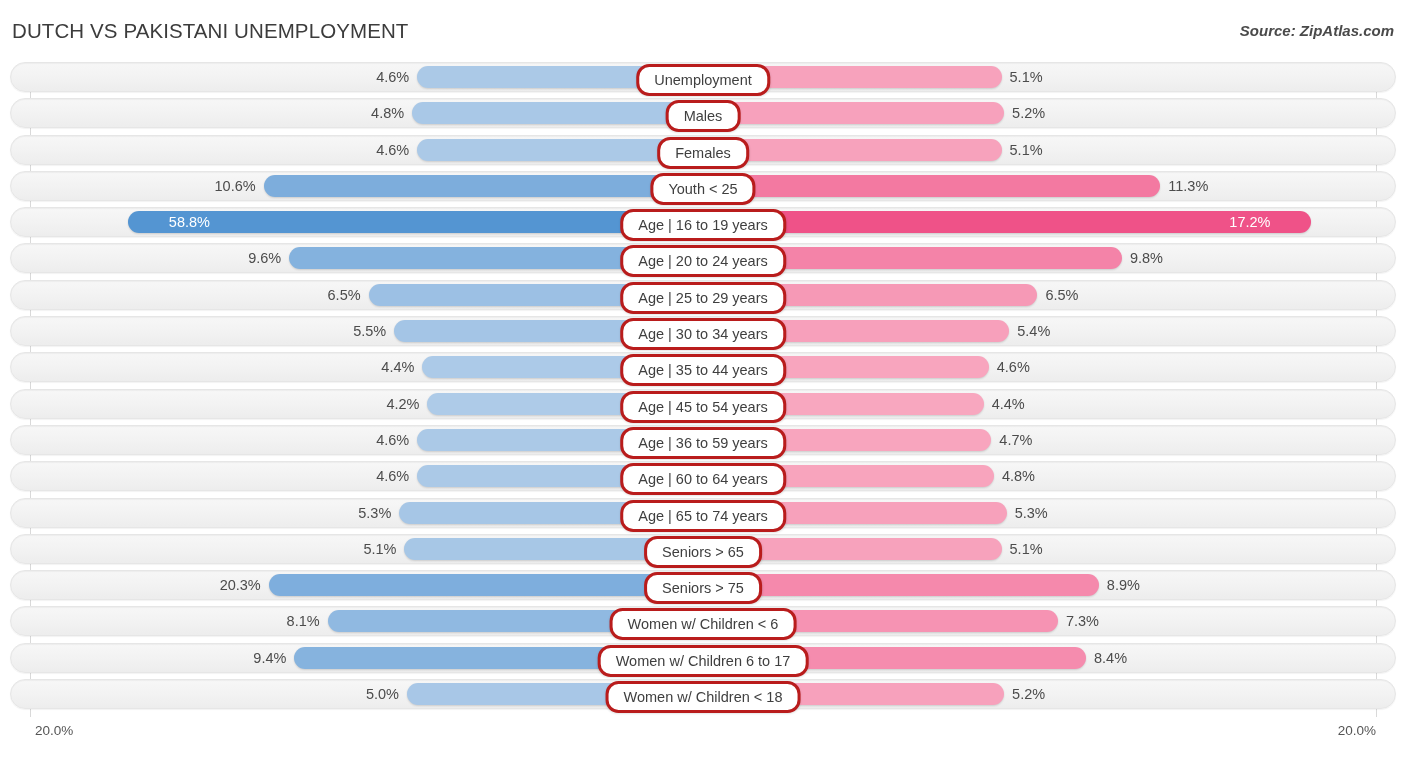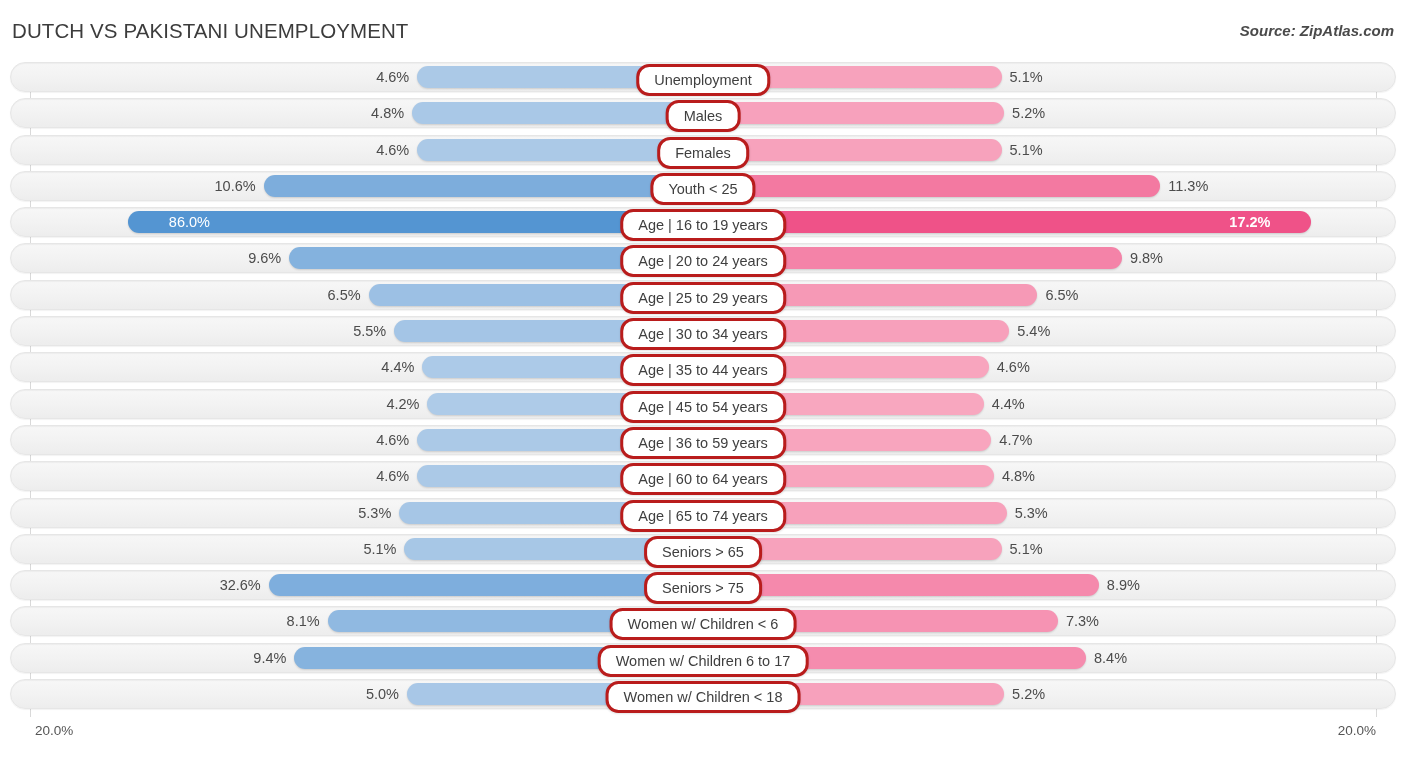--- a/index.html
+++ b/index.html
@@ -109,21 +109,21 @@
     color: #4c4c4c;
     white-space: nowrap;
   }
   .val-left  { right: 703px; padding-right: 8px; }
   .val-right { left: 703px;  padding-left: 8px; }
   .val.inside {
     color: #ffffff;
     font-size: 14.5px;
   }
   .val-left.inside  { padding-right: 0; }
-  .val-right.inside { padding-left: 0; font-weight: bold; }
+  .val-right.inside { padding-left: 0; }
 
   
   .cat {
     position: absolute;
     top: 2px;
     left: 703px;
     transform: translateX(-50%);
     height: 26px;
     line-height: 26px;
     padding: 0 15px;
@@ -222,21 +222,21 @@
         <div class="track"></div>
         <div class="bar bar-left" style="width: 439.36px; background: rgb(125, 173, 220);"></div>
         <div class="val val-left" style="margin-right: 439.36px;">10.6%</div>
         <div class="bar bar-right" style="width: 457.28px; background: rgb(243, 121, 161);"></div>
         <div class="val val-right" style="margin-left: 457.28px;">11.3%</div>
         <div class="cat">Youth &lt; 25</div>
       </div>
       <div class="row">
         <div class="track"></div>
         <div class="bar bar-left" style="width: 575.04px; background: rgb(84, 149, 210);"></div>
-        <div class="val val-left inside" style="margin-right: 493.04px;">86.0%</div>
+        <div class="val val-left inside" style="margin-right: 493.04px;">58.8%</div>
         <div class="bar bar-right" style="width: 608.32px; background: rgb(239, 82, 136);"></div>
         <div class="val val-right inside" style="margin-left: 526.32px;">17.2%</div>
         <div class="cat">Age | 16 to 19 years</div>
       </div>
       <div class="row">
         <div class="track"></div>
         <div class="bar bar-left" style="width: 413.76px; background: rgb(132, 178, 222);"></div>
         <div class="val val-left" style="margin-right: 413.76px;">9.6%</div>
         <div class="bar bar-right" style="width: 418.88px; background: rgb(244, 131, 168);"></div>
         <div class="val val-right" style="margin-left: 418.88px;">9.8%</div>
@@ -302,21 +302,21 @@
         <div class="track"></div>
         <div class="bar bar-left" style="width: 298.56px; background: rgb(167, 199, 230);"></div>
         <div class="val val-left" style="margin-right: 298.56px;">5.1%</div>
         <div class="bar bar-right" style="width: 298.56px; background: rgb(247, 162, 188);"></div>
         <div class="val val-right" style="margin-left: 298.56px;">5.1%</div>
         <div class="cat">Seniors &gt; 65</div>
       </div>
       <div class="row">
         <div class="track"></div>
         <div class="bar bar-left" style="width: 434.24px; background: rgb(126, 174, 221);"></div>
-        <div class="val val-left" style="margin-right: 434.24px;">32.6%</div>
+        <div class="val val-left" style="margin-right: 434.24px;">20.3%</div>
         <div class="bar bar-right" style="width: 395.84px; background: rgb(245, 137, 172);"></div>
         <div class="val val-right" style="margin-left: 395.84px;">8.9%</div>
         <div class="cat">Seniors &gt; 75</div>
       </div>
       <div class="row">
         <div class="track"></div>
         <div class="bar bar-left" style="width: 375.36px; background: rgb(144, 185, 225);"></div>
         <div class="val val-left" style="margin-right: 375.36px;">8.1%</div>
         <div class="bar bar-right" style="width: 354.88px; background: rgb(246, 147, 179);"></div>
         <div class="val val-right" style="margin-left: 354.88px;">7.3%</div>

